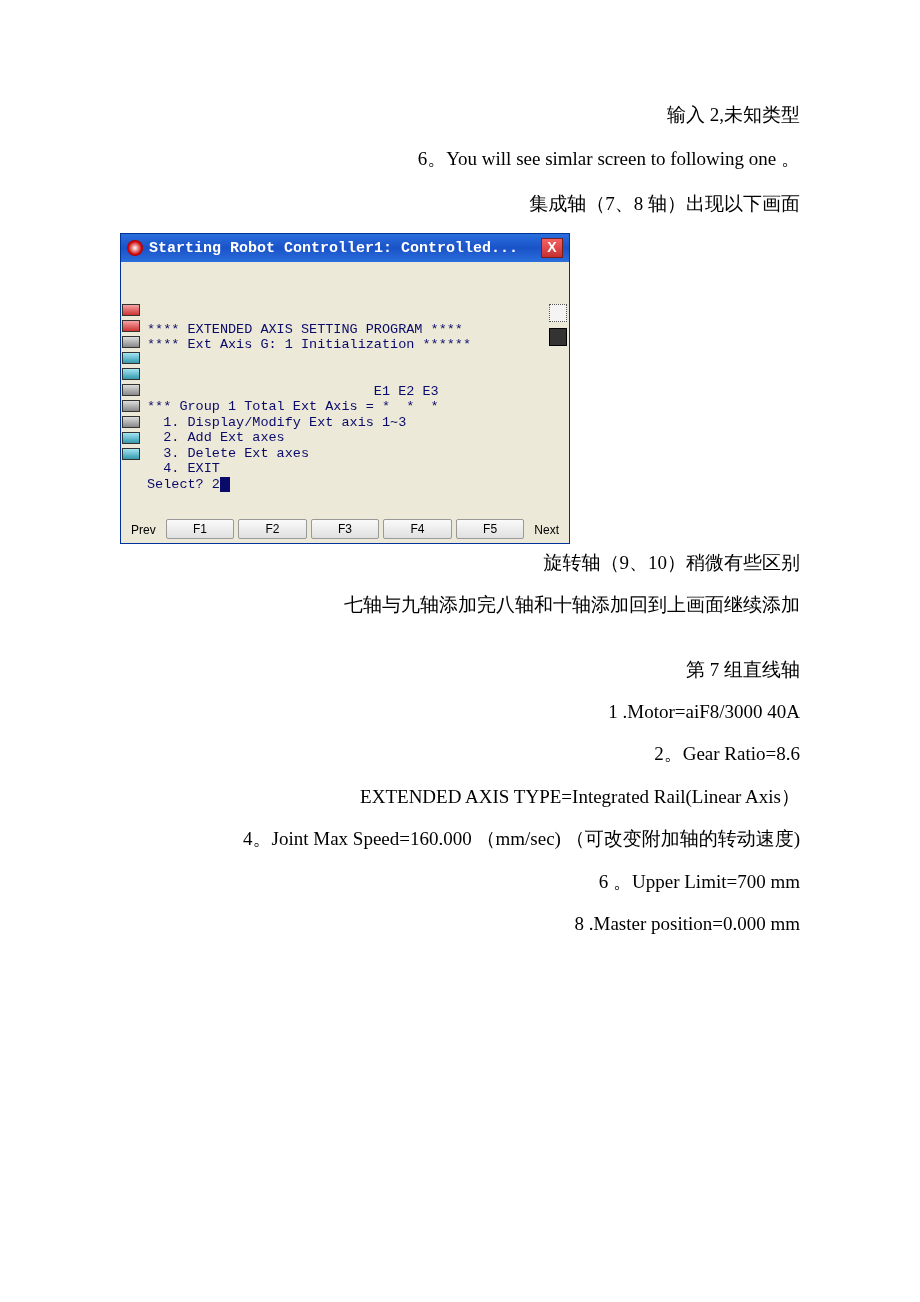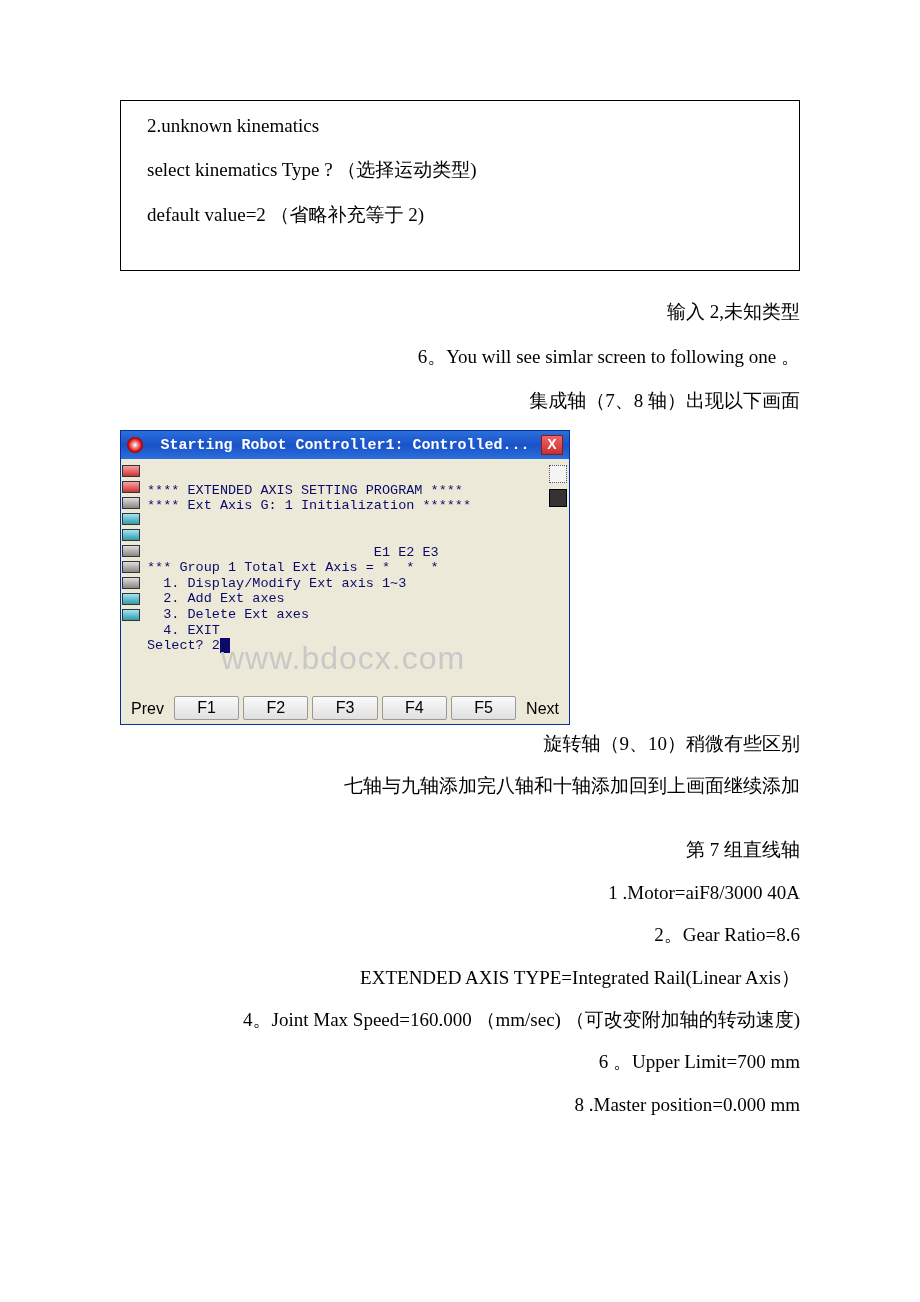--- a/index.html
+++ b/index.html
@@ -51,35 +51,35 @@
   .xp-titlebar .title-icon {
     width: 16px; height: 16px;
     background: radial-gradient(circle, #fff 0%, #cc0000 60%, #660000 100%);
     border-radius: 50%;
     margin-right: 6px;
   }
   .xp-titlebar .title-text {
     flex: 1;
     white-space: nowrap;
     overflow: hidden;
-    text-align: center;
   }
   .xp-close {
     width: 20px; height: 18px;
     background: linear-gradient(to bottom, #f56262, #c83030);
     border: 1px solid #7a1f1f;
     color: #fff;
     font-weight: bold;
     text-align: center;
     line-height: 16px;
     font-family: Arial, sans-serif;
     font-size: 14px;
   }
   .xp-body {
     display: flex;
+    margin-top: 36px;
   }
   .side-col {
     width: 20px;
     padding-top: 6px;
     display: flex;
     flex-direction: column;
     gap: 4px;
     align-items: center;
   }
   .side-square {
@@ -127,21 +127,21 @@
     letter-spacing: 1px;
   }
   .fn-row {
     display: flex;
     align-items: flex-end;
     padding: 2px 4px 4px 4px;
     gap: 4px;
     border-top: 1px solid #ece9d8;
     background: #ece9d8;
     font-family: Arial, sans-serif;
-    font-size: 16px;
+    font-size: 12px;
   }
   .fn-label {
     padding: 2px 6px;
   }
   .fn-group {
     flex: 1;
     display: flex;
     gap: 4px;
   }
   .fn-btn {
@@ -156,25 +156,20 @@
     background: #0a0a6a;
     color: #ece9d8;
     padding: 0 1px;
   }
 </style>
 </head>
 <body>
 
 <div class="page">
 
-  <div class="boxed">
-    <p>2.unknown kinematics</p>
-    <p>select kinematics Type ? （选择运动类型)</p>
-    <p>default value=2 （省略补充等于 2)</p>
-  </div>
 
   <div class="content">
     <p>输入 2,未知类型</p>
     <p>6。You will see simlar screen to following one 。</p>
     <p>集成轴（7、8 轴）出现以下画面</p>
   </div>
 
   <div class="xp-window">
     <div class="xp-titlebar">
       <div class="title-icon"></div>
@@ -201,21 +196,20 @@
 **** Ext Axis G: 1 Initialization ******
 
 
                             E1 E2 E3
 *** Group 1 Total Ext Axis = *  *  *
   1. Display/Modify Ext axis 1~3
   2. Add Ext axes
   3. Delete Ext axes
   4. EXIT
 Select? 2</span><span class="cursor"> </span>
-        <div class="watermark">www.bdocx.com</div>
       </div>
       <div class="right-side">
         <div class="right-icon"></div>
         <div class="right-icon kb"></div>
       </div>
     </div>
     <div class="fn-row">
       <div class="fn-label">Prev</div>
       <div class="fn-group">
         <div class="fn-btn">F1</div>

